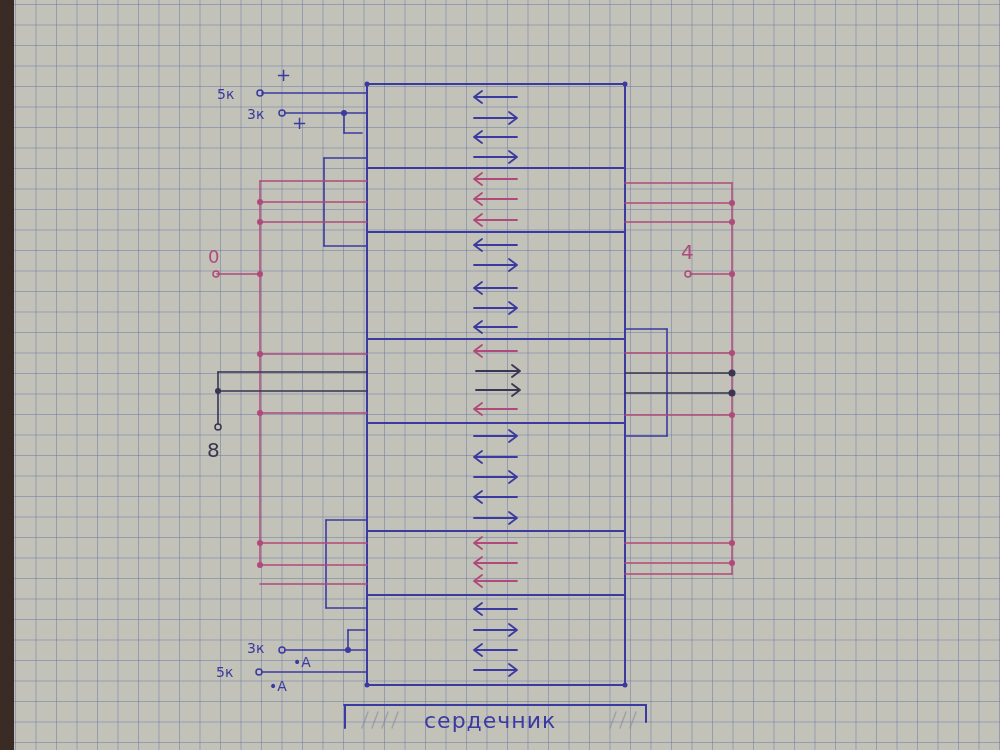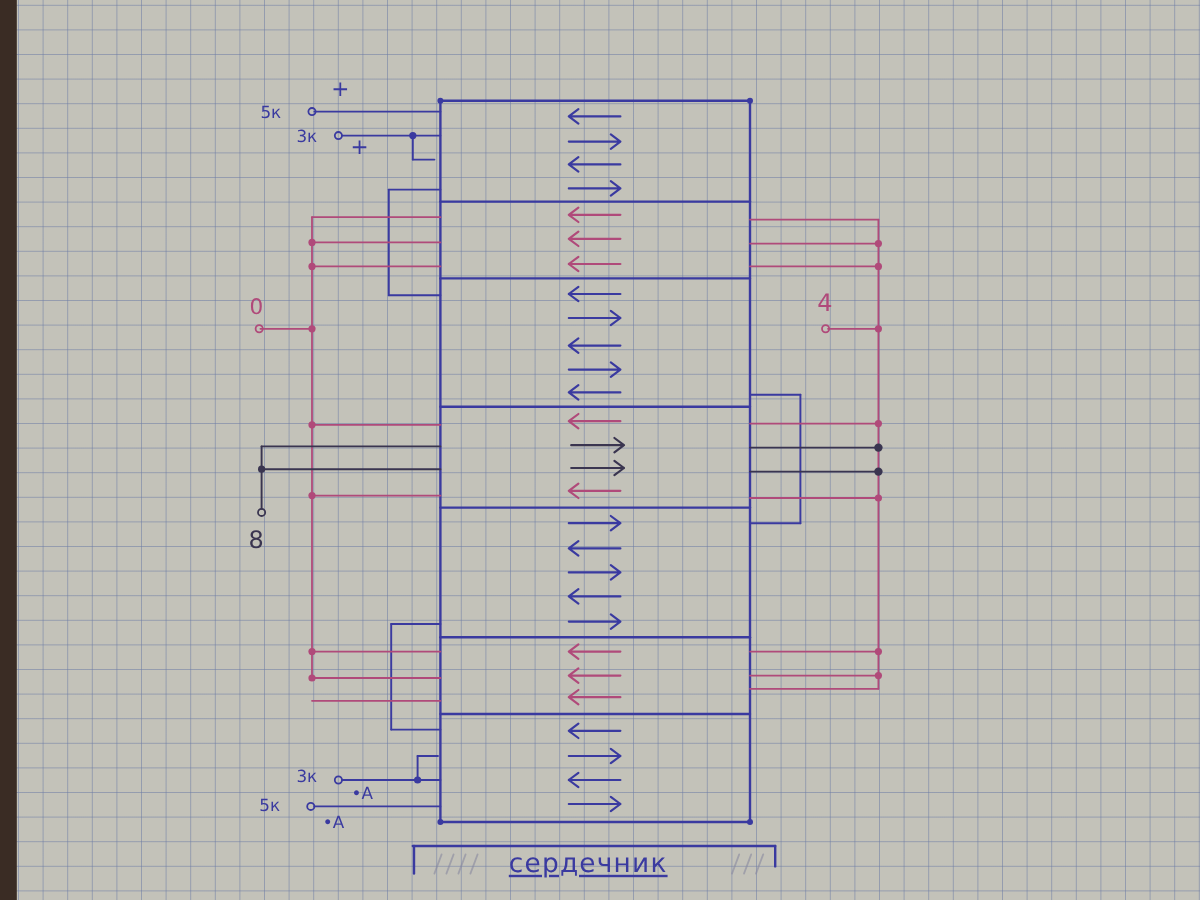--- a/index.html
+++ b/index.html
@@ -206,13 +206,13 @@
 
 <div class="lbl blue" style="left:247px;top:641px;font-size:14px;">3к</div>
 <div class="lbl blue" style="left:293px;top:655px;font-size:14px;">•A</div>
 <div class="lbl blue" style="left:216px;top:665px;font-size:14px;">5к</div>
 <div class="lbl blue" style="left:269px;top:679px;font-size:14px;">•A</div>
 
 <div class="lbl pink" style="left:208px;top:248px;font-size:18px;">0</div>
 <div class="lbl dark" style="left:207px;top:440px;font-size:20px;">8</div>
 <div class="lbl pink" style="left:681px;top:242px;font-size:20px;">4</div>
 
-<div class="lbl blue" style="left:424px;top:710px;font-size:22px;letter-spacing:1px;text-decoration:underline;">сердечник</div>
+<div class="lbl blue" style="left:424px;top:710px;font-size:22px;letter-spacing:1px;">сердечник</div>
 
 </body></html>

